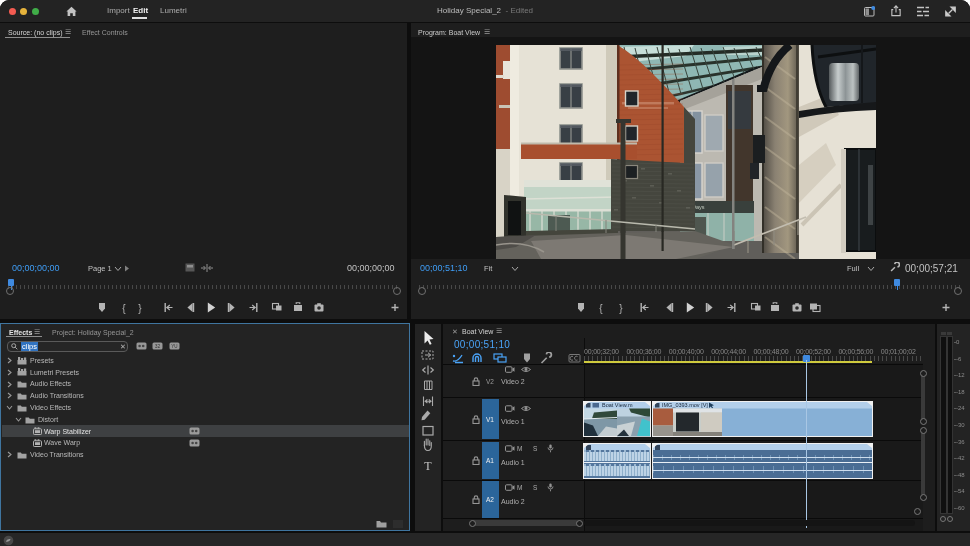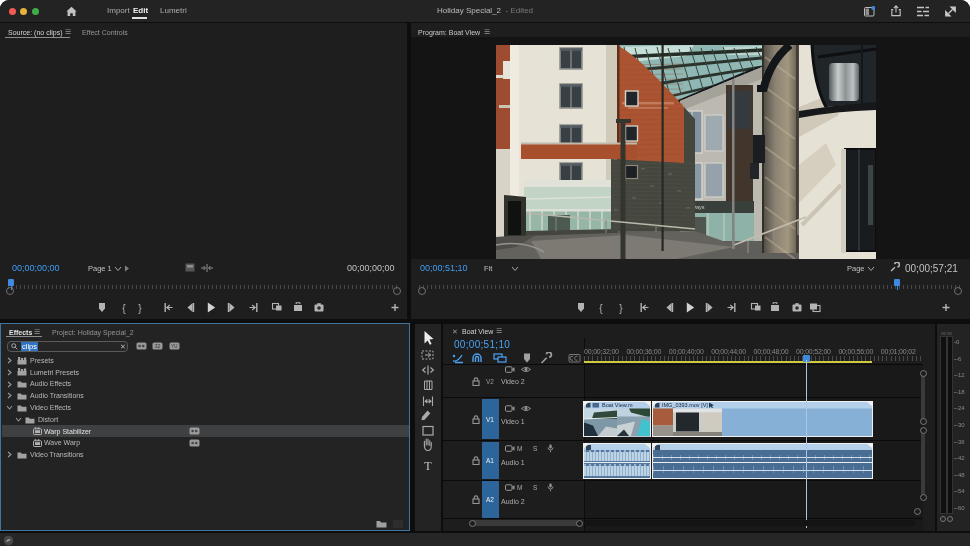--- a/index.html
+++ b/index.html
@@ -318,21 +318,21 @@
         <path d="M0 200 Q28 195 48 207" stroke="#98948c" stroke-width="1.5" fill="none"></path>
         <rect x="124.5" y="186" width="5" height="28" fill="#35352f"></rect>
         <rect x="165.5" y="186" width="2.2" height="20" fill="#282823"></rect>
         <rect x="236" y="186" width="2.5" height="18" fill="#83837f"></rect>
       </svg>
   <div class="abs tc-blue" style="left:9px;top:240px;font-size:9px;">00;00;51;10</div>
   <div class="abs" style="left:73px;top:241px;font-size:7.5px;color:#c0c0c0;">Fit</div>
   <svg class="abs" style="left:100px;top:243px" width="8" height="6">
         <path d="M1 1 L4 4.5 L7 1" stroke="#a8a8a8" fill="none"></path>
       </svg>
-  <div class="abs" style="left:436px;top:241px;font-size:7.5px;color:#c0c0c0;">Page</div>
+  <div class="abs" style="left:436px;top:241px;font-size:7.5px;color:#c0c0c0;">Full</div>
   <svg class="abs" style="left:456px;top:243px" width="8" height="6">
         <path d="M1 1 L4 4.5 L7 1" stroke="#a8a8a8" fill="none"></path>
       </svg>
   <svg class="abs" style="left:479px;top:239px" width="10" height="10" viewBox="0 0 11 11">
         <path d="M1.2 10 l4.2 -4.2" stroke="#b9b9b9" stroke-width="1.6"></path>
         <path d="M5.2 2.4 a2.6 2.6 0 1 1 3 3" stroke="#b9b9b9" stroke-width="1.7" fill="none"></path>
       </svg>
   <div class="abs tc-white" style="left:494px;top:240px;font-size:10px;">00;00;57;21</div>
   <div class="abs" style="left:8px;top:258px;width:543px;height:8px;background-image:repeating-linear-gradient(90deg,#484848 0,#484848 1px,transparent 1px,transparent 4px);background-size:100% 4px;background-position:0 4px;background-repeat:no-repeat;"></div>
   <div class="abs" style="left:483px;top:256px;width:6px;height:7px;background:#3f8ae0;border-radius:1px;"></div>

